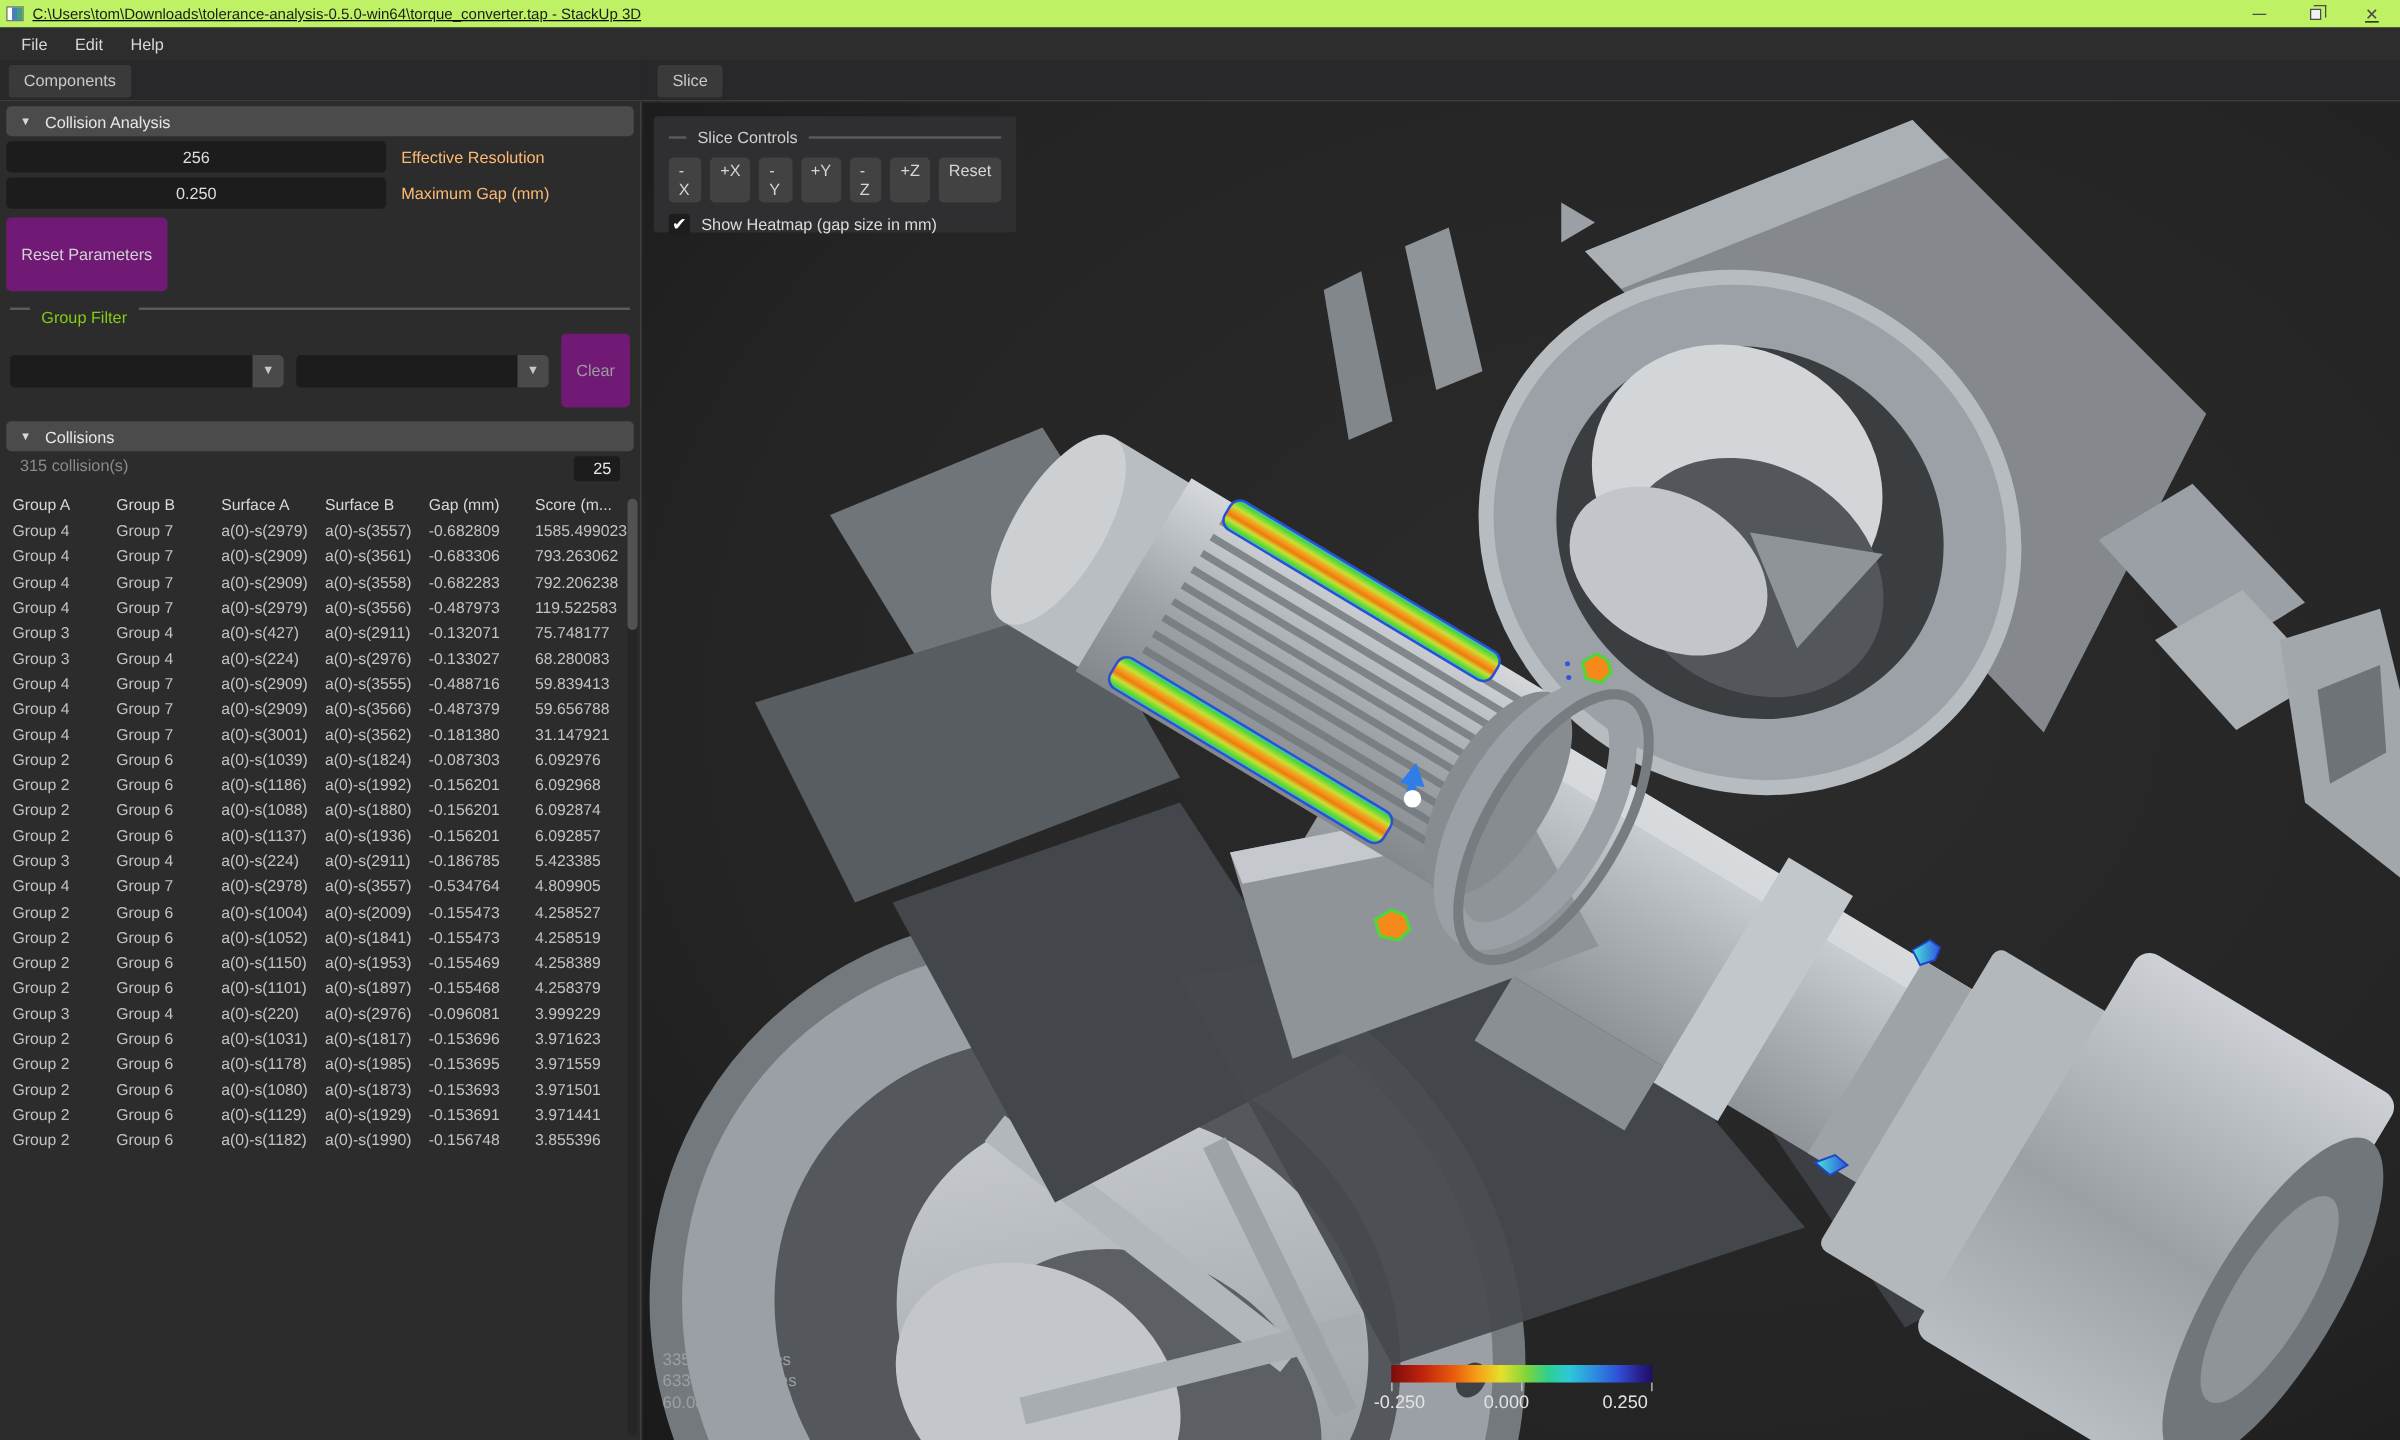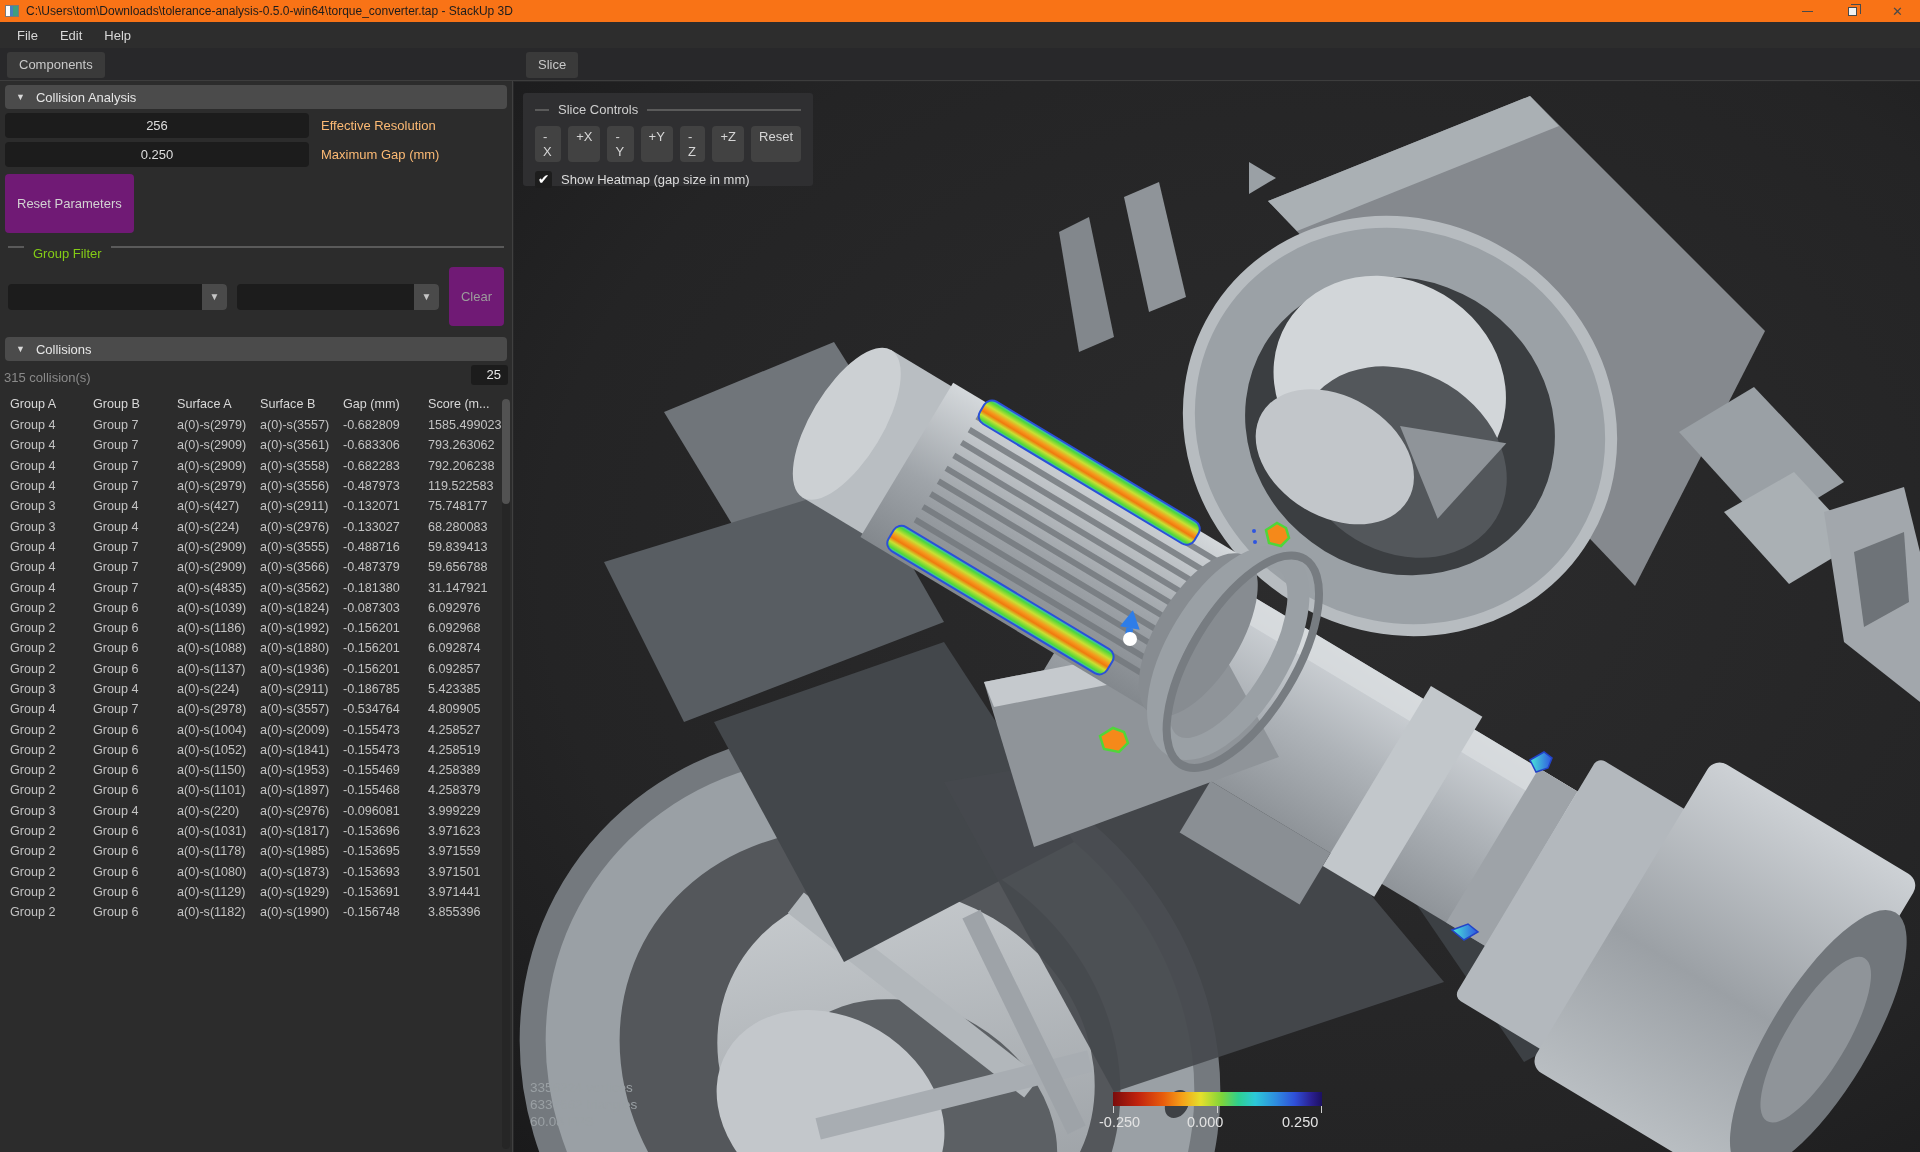--- a/index.html
+++ b/index.html
@@ -1,20 +1,20 @@
 <!DOCTYPE html>
 <html><head>
 <meta charset="utf-8">
 <style>
   * { box-sizing: border-box; margin: 0; padding: 0; }
   html,body { width:1920px; height:1152px; overflow:hidden; background:#272728;
               font-family:"Liberation Sans", sans-serif; }
   
-  .titlebar { position:absolute; left:0; top:0; width:1920px; height:22px; background:#f97316;
-              display:flex; align-items:center; padding-left:5px; }
+  .titlebar { position:absolute; left:0; top:0; width:1920px; height:22px; background:#bef264;
+              display:flex; align-items:center; padding-left:5px;text-decoration:underline; }
   .app-icon { width:14px; height:12px; border:1px solid #7a7a7a; background:linear-gradient(90deg,#fdfdfd 0 30%,#4a7ebb 30% 62%,#3f9e7e 62% 100%); }
   .title-text { font-size:12px; color:#1d1d1d; margin-left:7px; white-space:nowrap; }
   .win-controls { margin-left:auto; display:flex; align-items:center; height:100%; }
   .win-btn { width:45px; height:100%; display:flex; align-items:center; justify-content:center; color:#4a4a4a; }
   .ico-min { width:11px; height:1px; background:#4a4a4a; }
   .ico-max { width:9px; height:9px; border:1px solid #4a4a4a; position:relative; background:#f1f1f1;}
   .ico-max::before{ content:""; position:absolute; left:2px; top:-4px; width:9px; height:9px; border:1px solid #4a4a4a; border-left:none; border-bottom:none;}
   .ico-close { font-size:13px; line-height:1; }
   
   .menubar { position:absolute; left:0; top:22px; width:1920px; height:26px; background:#2d2d2d;
@@ -45,21 +45,21 @@
   .sep-row::before { content:""; width:16px; border-top:2px solid #5a5a5a; }
   .sep-row::after { content:""; flex:1; border-top:2px solid #5a5a5a; }
   .combo-row { display:flex; align-items:center; margin:2px 8px 0; gap:10px; }
   .combo { height:26px; background:#1c1c1c; border-radius:4px; position:relative; }
   .combo-a { width:219px; } .combo-b { flex:1; }
   .combo-btn { position:absolute; right:0; top:0; width:25px; height:26px; background:#4a4a4a;
                border-radius:0 4px 4px 0; display:flex; align-items:center; justify-content:center; }
   .combo-btn .tri { color:#c6c6c6; font-size:10px; }
   .btn-clear { color:#9c9c9c; }
   .coll-header { margin-top:11px; }
-  .count-row { display:flex; align-items:flex-end; margin:4px 4px 0; }
+  .count-row { display:flex; align-items:flex-start; margin:4px 16px 0; }
   .count-text { color:#8a8a8a; font-size:13px; }
   .count-box { margin-left:auto; width:37px; height:20px; background:#1c1c1c; border-radius:3px;
                color:#e8e8e8; font-size:13px; text-align:right; padding:2px 7px 0 0; }
   .tbl { margin-top:8px; font-size:12.6px; }
   .trow { display:grid; grid-template-columns:83px 84px 83px 83px 85px 1fr; padding-left:10px;
           height:20.3px; align-items:center; color:#c3c3c3; }
   .trow.thead { color:#d8d8d8; height:22px; }
   .tcell { white-space:nowrap; overflow:hidden; }
   .vscroll { position:absolute; right:2px; top:318px; width:8px; height:750px; background:#262626; border-radius:4px;}
   .vthumb { width:8px; height:105px; background:#525252; border-radius:4px; }
@@ -239,21 +239,21 @@
           <div class="tcell">Group 4</div>
           <div class="tcell">Group 7</div>
           <div class="tcell">a(0)-s(2909)</div>
           <div class="tcell">a(0)-s(3566)</div>
           <div class="tcell">-0.487379</div>
           <div class="tcell">59.656788</div>
         </div>
         <div class="trow">
           <div class="tcell">Group 4</div>
           <div class="tcell">Group 7</div>
-          <div class="tcell">a(0)-s(4835)</div>
+          <div class="tcell">a(0)-s(3001)</div>
           <div class="tcell">a(0)-s(3562)</div>
           <div class="tcell">-0.181380</div>
           <div class="tcell">31.147921</div>
         </div>
         <div class="trow">
           <div class="tcell">Group 2</div>
           <div class="tcell">Group 6</div>
           <div class="tcell">a(0)-s(1039)</div>
           <div class="tcell">a(0)-s(1824)</div>
           <div class="tcell">-0.087303</div>

